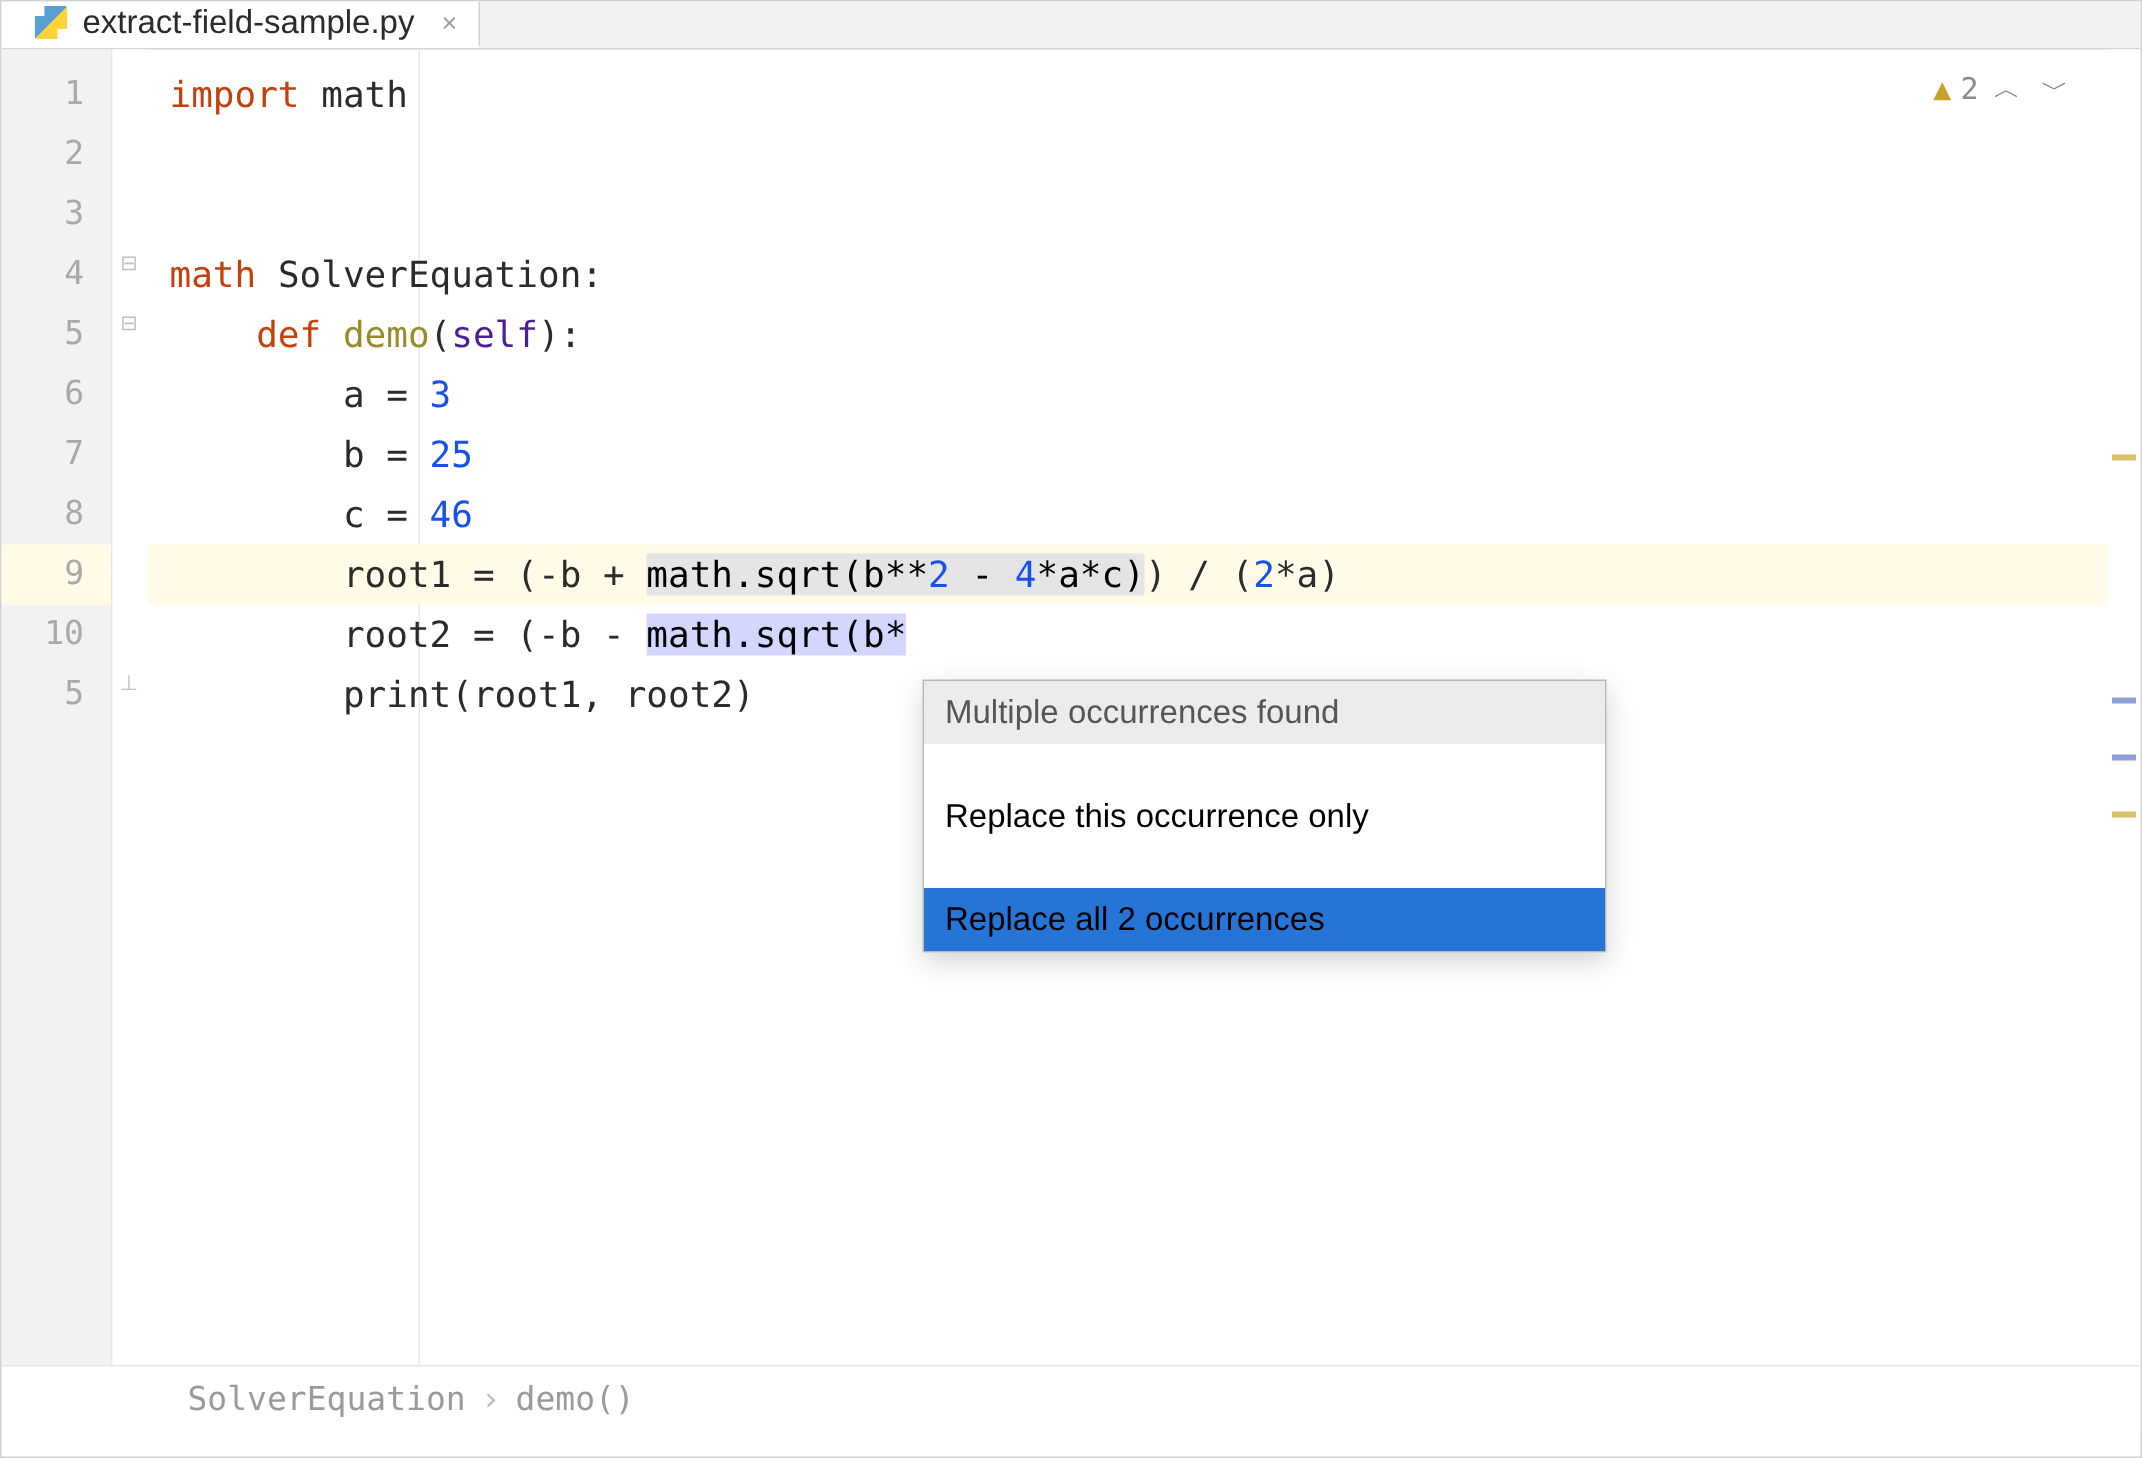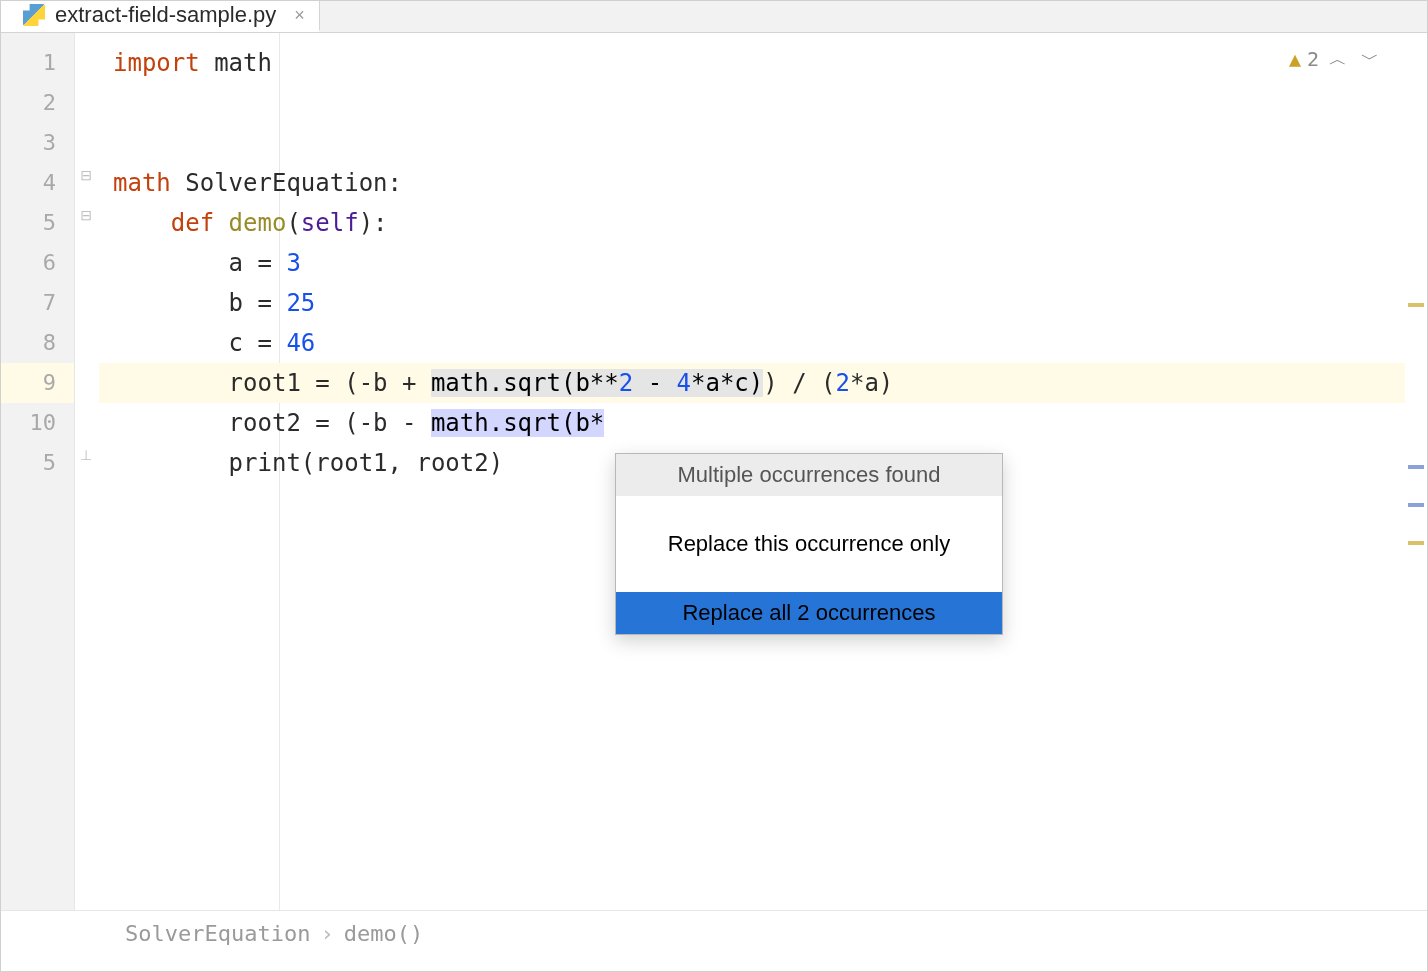--- a/index.html
+++ b/index.html
@@ -103,27 +103,26 @@
   position: absolute;
   top: 14px; right: 22px;
   display: flex; align-items: center; gap: 6px;
   font-size: 20px; color: #8a8a8a;
 }
 .warn-icon { color: #c9a227; font-size: 20px; }
 .chev { color: #8a8a8a; font-size: 18px; cursor: pointer; padding: 0 4px;}
 .popup {
   position: absolute;
   top: 420px; left: 614px;
-  width: 388px;
+  width: 456px;
   background: #ffffff;
   border: 1px solid #b8b8b8;
   box-shadow: 0 6px 18px rgba(0,0,0,0.18);
   font-family: -apple-system, BlinkMacSystemFont, "Segoe UI", sans-serif;
   font-size: 22px;
-  text-align: center;
 }
 .popup .title {
   background: #ececec;
   color: #555;
   padding: 8px 14px;
 }
 .popup .item {
   padding: 8px 14px;
   cursor: pointer;
   margin-top: 27px;

